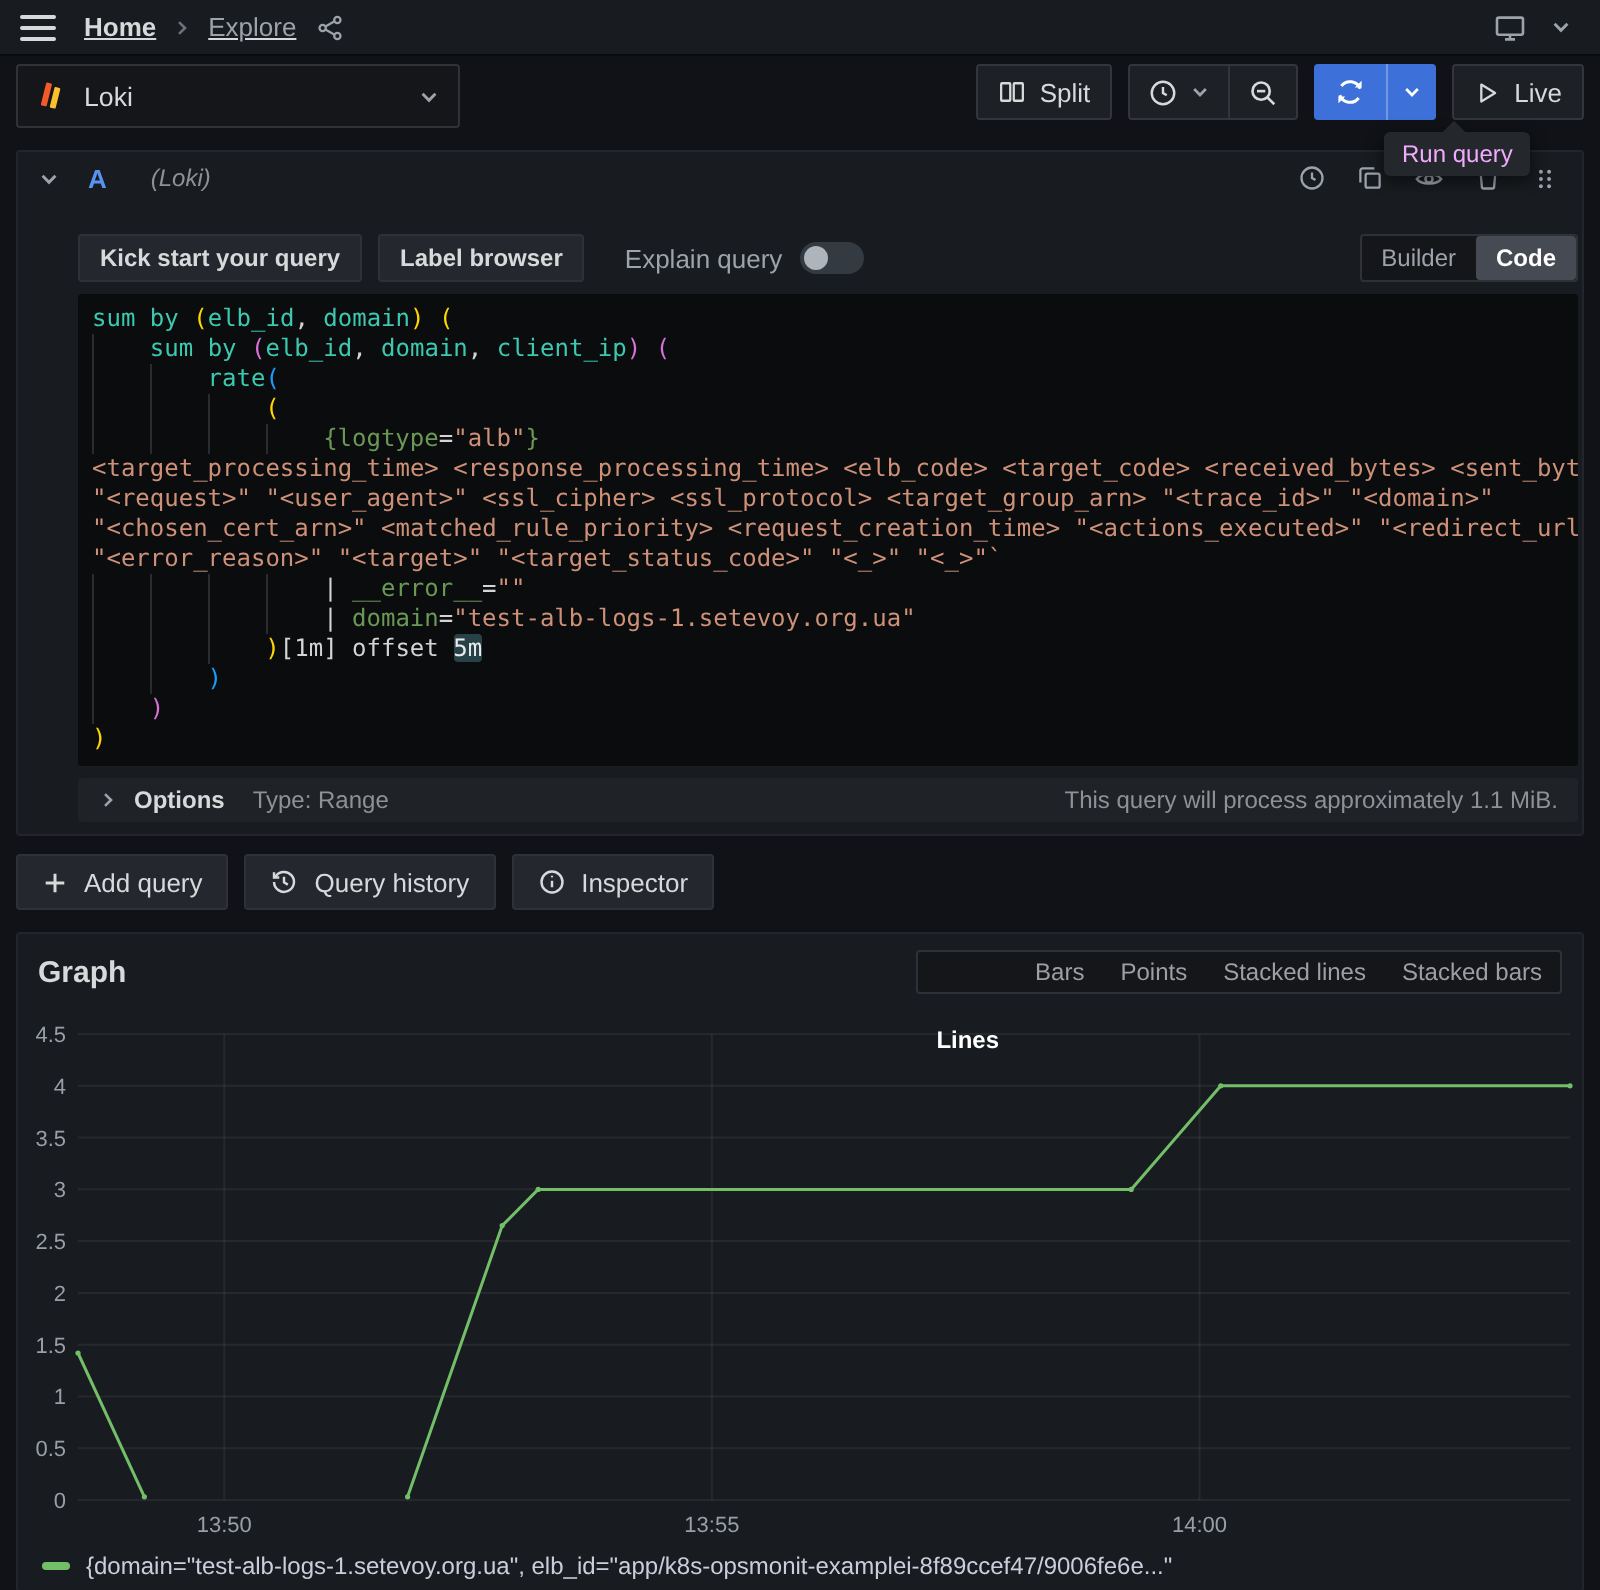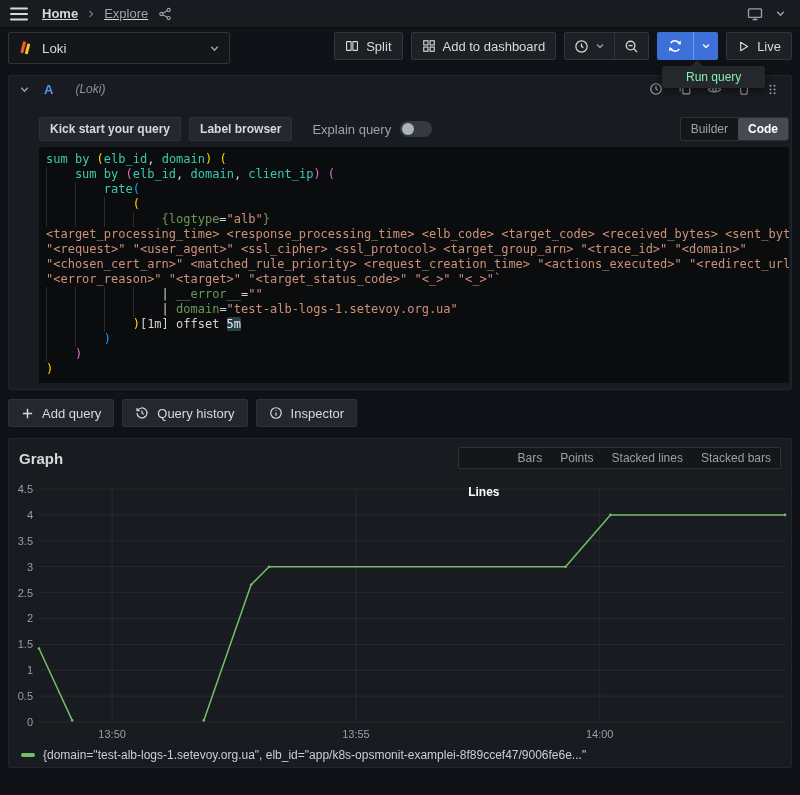--- a/index.html
+++ b/index.html
@@ -97,23 +97,23 @@
   .modes { margin-left:auto; display:flex; align-items:stretch; height:22px;
     background:#141619; border:1px solid #2e3138; border-radius:2px; font-size:12px; }
   .mode { padding:0 9px; display:flex; align-items:center; color:#9d9fa5; cursor:pointer; }
   .mode.sel { background:#3f444c; color:#fff; border-radius:2px; font-weight:600;margin-top:44px; }
   #chart { margin-top:2px; }
   .legend { position:absolute; left:12px; bottom:5px; display:flex; align-items:center; gap:8px;
     font-size:12px; color:#ccccdc; cursor:pointer; }
   .swatch { width:14px; height:4px; border-radius:2px; }
 
   
-  .tooltip { position:absolute; left:662px; top:66px; height:22px; z-index:9;
-    background:#24272c; color:#86efac; font-size:12px; line-height:22px;
-    padding:0 24px; border-radius:3px; box-shadow:0 2px 8px rgba(0,0,0,.55); }
+  .tooltip { position:absolute; left:692px; top:66px; height:22px; z-index:9;
+    background:#24272c; color:#f0abfc; font-size:12px; line-height:22px;
+    padding:0 9px; border-radius:3px; box-shadow:0 2px 8px rgba(0,0,0,.55); }
   .tooltip::before { content:""; position:absolute; top:-4px; left:31px; width:8px; height:8px;
     background:#24272c; transform:rotate(45deg); }
 </style>
 </head>
 <body>
 
 <header class="topnav">
   <button class="iconbtn">
     <svg viewBox="0 0 18 14" width="18" height="14" fill="currentColor">
         <rect y="0.5" width="18" height="2" rx="1"></rect>
@@ -172,29 +172,20 @@
 
   <div class="toolbar-right">
     <button class="tbtn">
       <svg viewBox="0 0 16 16" width="14" height="14" fill="none" stroke="currentColor" stroke-width="1.3">
           <rect x="1.8" y="3" width="5.2" height="10" rx="0.5"></rect>
           <rect x="9" y="3" width="5.2" height="10" rx="0.5"></rect>
         </svg>
       <span>Split</span>
     </button>
 
-    <button class="tbtn">
-      <svg viewBox="0 0 16 16" width="14" height="14" fill="none" stroke="currentColor" stroke-width="1.3">
-          <rect x="2" y="2" width="4.8" height="4.8"></rect>
-          <rect x="9.2" y="2" width="4.8" height="4.8"></rect>
-          <rect x="2" y="9.2" width="4.8" height="4.8"></rect>
-          <rect x="9.2" y="9.2" width="4.8" height="4.8"></rect>
-        </svg>
-      <span>Add to dashboard</span>
-    </button>
 
     <div class="btn-group">
       <span class="grp-seg">
         <svg viewBox="0 0 16 16" width="15" height="15" fill="none" stroke="currentColor" stroke-width="1.3">
             <circle cx="8" cy="8" r="6"></circle>
             <path d="M8 4.8V8l2 1.2"></path>
           </svg>
         <svg viewBox="0 0 12 12" width="10" height="10" fill="none" stroke="#9da2ab" stroke-width="1.6">
             <path d="M2.5 4.2 6 7.8l3.5-3.6"></path>
           </svg>
@@ -307,20 +298,30 @@
         <div class="cl"><span class="t-str">"&lt;chosen_cert_arn&gt;" &lt;matched_rule_priority&gt; &lt;request_creation_time&gt; "&lt;actions_executed&gt;" "&lt;redirect_url&gt;"</span></div>
         <div class="cl"><span class="t-str">"&lt;error_reason&gt;" "&lt;target&gt;" "&lt;target_status_code&gt;" "&lt;_&gt;" "&lt;_&gt;"`</span></div>
         <div class="cl"><span class="guide"></span><span class="guide"></span><span class="guide"></span><span class="guide"></span><span class="t-w">| </span><span class="t-lbl">__error__</span><span class="t-w">=</span><span class="t-str">""</span></div>
         <div class="cl"><span class="guide"></span><span class="guide"></span><span class="guide"></span><span class="guide"></span><span class="t-w">| </span><span class="t-lbl">domain</span><span class="t-w">=</span><span class="t-str">"test-alb-logs-1.setevoy.org.ua"</span></div>
         <div class="cl"><span class="guide"></span><span class="guide"></span><span class="guide"></span><span class="t-b1">)</span><span class="t-w">[1m] offset </span><span class="t-dur">5m</span></div>
         <div class="cl"><span class="guide"></span><span class="guide"></span><span class="t-b3">)</span></div>
         <div class="cl"><span class="guide"></span><span class="t-b2">)</span></div>
         <div class="cl"><span class="t-b1">)</span></div>
       </div>
 
+    <div class="options-bar">
+      <span class="dim">
+        <svg viewBox="0 0 12 12" width="10" height="10" fill="none" stroke="currentColor" stroke-width="1.6">
+            <path d="M4.2 2.5 7.8 6l-3.6 3.5"></path>
+          </svg>
+      </span>
+      <span class="opt-label">Options</span>
+      <span class="opt-type">Type: Range</span>
+      <span class="opt-est">This query will process approximately 1.1 MiB.</span>
+    </div>
   </div>
 </section>
 
 <div class="actions">
   <button class="abtn">
     <svg viewBox="0 0 14 14" width="13" height="13" fill="none" stroke="currentColor" stroke-width="1.6">
         <path d="M7 2v10M2 7h10"></path>
       </svg>
     <span>Add query</span>
   </button>

